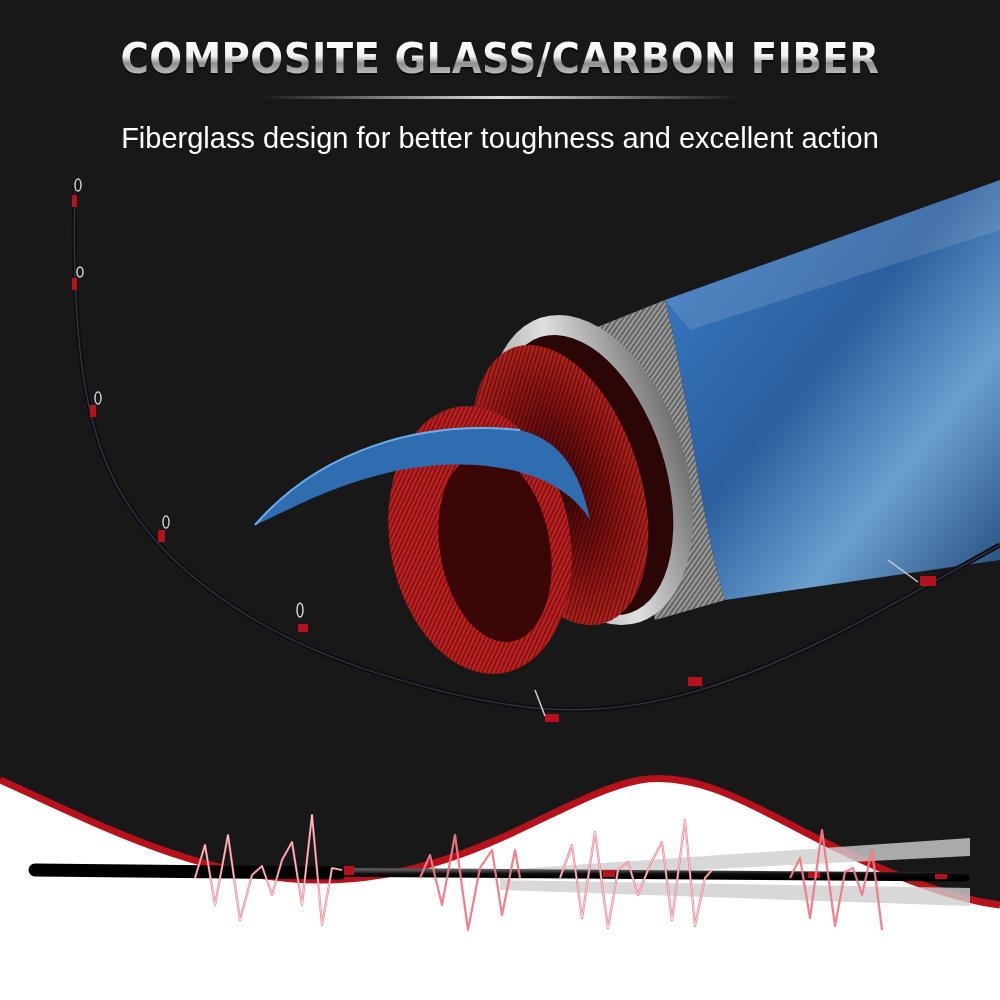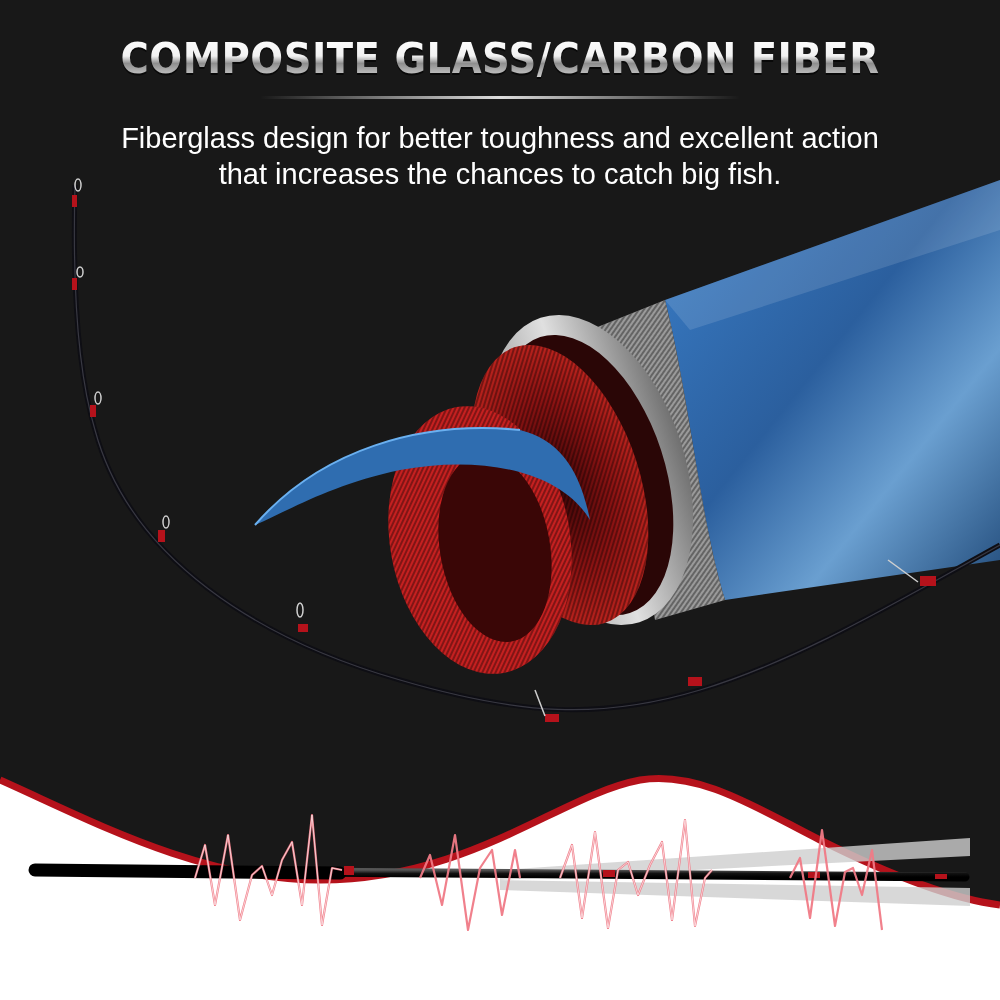--- a/index.html
+++ b/index.html
@@ -114,14 +114,13 @@
       <polyline points="560,878 572,845 582,918 595,832 608,928 618,870 628,862 638,895 650,865 662,842 672,920 685,820 695,926 705,878 712,870"></polyline>
     </g>
   </svg>
 </div>
 
 <div class="title-shadow">COMPOSITE GLASS/CARBON FIBER</div>
 <div class="title">COMPOSITE GLASS/CARBON FIBER</div>
 <div class="divider"></div>
 <div class="subtitle">
   <div>Fiberglass design for better toughness and excellent action</div>
-  <div>that increases the chances to catch big fish.</div>
 </div>
 
 </body></html>

